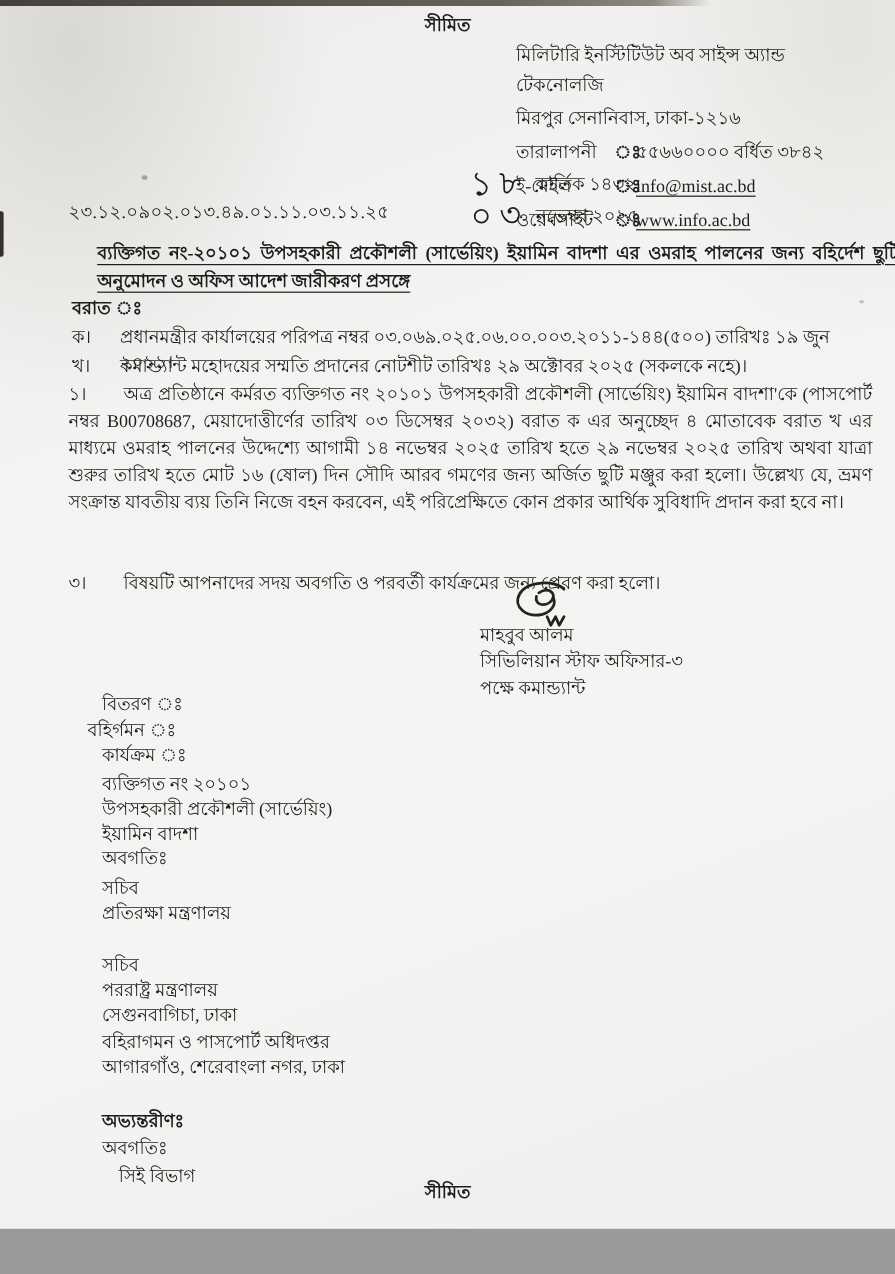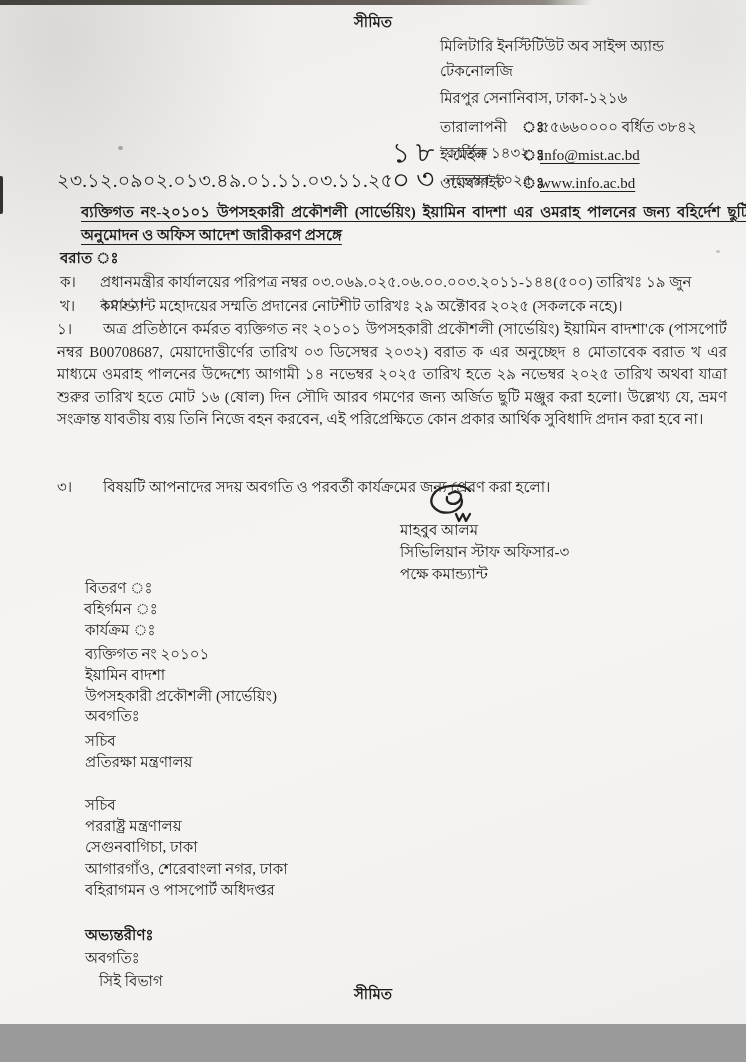--- a/index.html
+++ b/index.html
@@ -18,56 +18,56 @@
   .top-band{left:0;top:0;width:592px;height:5px;
     background:linear-gradient(90deg,#44403b 0%,#55514b 35%,#67625b 70%,#8d8881 92%,rgba(141,136,129,0) 100%);
     border-bottom-right-radius:3px;}
   .left-mark{left:0;top:176px;width:3px;height:38px;background:#35322e;border-radius:0 2px 2px 0;}
   .speck1{left:118px;top:146px;width:5px;height:4px;background:rgba(90,86,80,0.45);border-radius:50%;}
   .speck2{left:716px;top:250px;width:4px;height:3px;background:rgba(90,86,80,0.3);border-radius:50%;}
   
   .class-top{left:0;top:12px;width:100%;text-align:center;font-weight:600;}
   .class-bottom{left:0;top:984px;width:100%;text-align:center;font-weight:600;}
   
-  .letterhead{left:440px;top:34px;width:300px;}
+  .letterhead{left:430px;top:34px;width:300px;}
   .org-name{font-size:15px;}
   .org-address{font-size:15px;margin-top:2px;}
   .contact{margin-top:4px;}
   .contact-row{display:flex;font-size:15px;margin-top:3px;align-items:baseline;}
   .c-label{width:82px;flex:none;}
   .c-sep{width:18px;flex:none;font-weight:700;text-align:center;}
   .c-value{flex:1;}
   .u{text-decoration:underline;text-underline-offset:3px;font-family:"Liberation Serif",serif;}
   
   .date-bn{left:392px;top:131px;white-space:nowrap;}
   .date-greg{left:392px;top:158px;white-space:nowrap;}
   .hw-day{display:inline-block;font-size:28px;font-weight:500;letter-spacing:6px;transform:rotate(-2deg);margin-right:6px;vertical-align:-4px;}
   .date-text{font-size:15px;}
-  .ref-no{left:57px;top:168px;font-size:19px;letter-spacing:0.3px;}
+  .ref-no{left:57px;top:168px;font-size:15px;letter-spacing:0.3px;}
   
   .subject{left:57px;top:201px;width:668px;font-weight:700;text-align:justify;
     text-decoration:underline;text-underline-offset:4px;line-height:1.55;margin-left:24px;}
   
   .refs-heading{left:60px;top:248px;font-weight:600;}
   .ref-item{left:60px;width:670px;display:flex;}
   .ref-a{top:272px;}
   .ref-b{top:296px;}
   .ref-label{width:40px;flex:none;}
   
   .para{left:57px;width:670px;text-align:justify;line-height:1.5;}
   .p1{top:318px;}
   .p2{top:426px;}
   .p3{top:476px;}
   .p-label{display:inline-block;width:46px;}
   
   .sig-svg{left:418px;top:482px;}
   .sig-block{left:400px;top:520px;line-height:1.45;}
   
   .dist-head1{left:85px;top:578px;}
-  .dist-head2{left:84px;top:599px;}
+  .dist-head2{left:73px;top:599px;}
   .dist-head3{left:85px;top:620px;}
   .dist-rcpt{left:85px;top:644px;line-height:1.4;}
   .info-head{left:85px;top:706px;}
   .info1{left:85px;top:731px;line-height:1.4;}
   .info2{left:85px;top:795px;line-height:1.4;}
   .info3{left:85px;top:859px;line-height:1.4;}
   .internal-head{left:85px;top:925px;font-weight:600;}
   .internal-info{left:85px;top:948px;}
   .internal-rcpt{left:85px;top:971px;font-weight:400;margin-left:14px;}
 </style>
@@ -145,40 +145,40 @@
     <div>সিভিলিয়ান স্টাফ অফিসার-৩</div>
     <div>পক্ষে কমান্ড্যান্ট</div>
   </div>
 
   <div class="abs bn dist-head1">বিতরণ ঃ</div>
   <div class="abs bn dist-head2">বহির্গমন ঃ</div>
   <div class="abs bn dist-head3">কার্যক্রম ঃ</div>
 
   <div class="abs bn dist-rcpt">
     <div>ব্যক্তিগত নং ২০১০১</div>
+    <div>উপসহকারী প্রকৌশলী (সার্ভেয়িং)</div>
     <div>ইয়ামিন বাদশা</div>
-    <div>উপসহকারী প্রকৌশলী (সার্ভেয়িং)</div>
   </div>
 
   <div class="abs bn info-head">অবগতিঃ</div>
 
   <div class="abs bn info1">
     <div>সচিব</div>
     <div>প্রতিরক্ষা মন্ত্রণালয়</div>
   </div>
 
   <div class="abs bn info2">
     <div>সচিব</div>
     <div>পররাষ্ট্র মন্ত্রণালয়</div>
     <div>সেগুনবাগিচা, ঢাকা</div>
   </div>
 
   <div class="abs bn info3">
+    <div>বহিরাগমন ও পাসপোর্ট অধিদপ্তর</div>
     <div>আগারগাঁও, শেরেবাংলা নগর, ঢাকা</div>
-    <div>বহিরাগমন ও পাসপোর্ট অধিদপ্তর</div>
   </div>
 
   <div class="abs bn internal-head">অভ্যন্তরীণঃ</div>
   <div class="abs bn internal-info">অবগতিঃ</div>
   <div class="abs bn internal-rcpt">সিই বিভাগ</div>
 
   <div class="abs bn class-bottom">সীমিত</div>
 
 </div>
 

